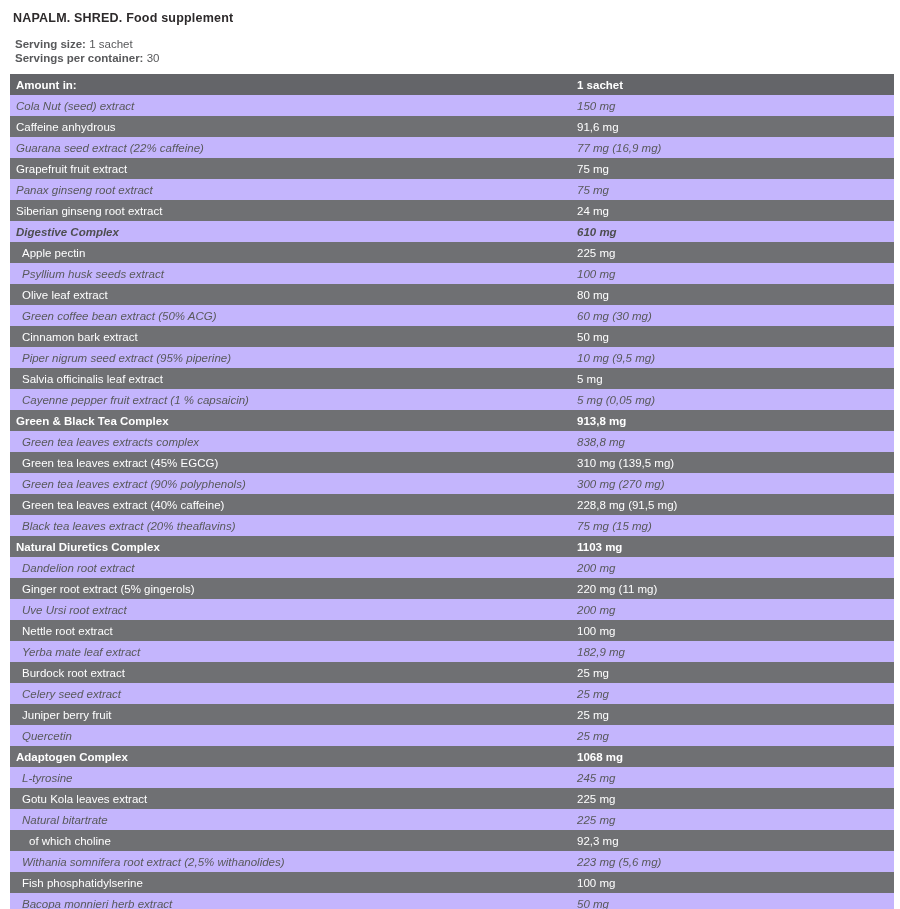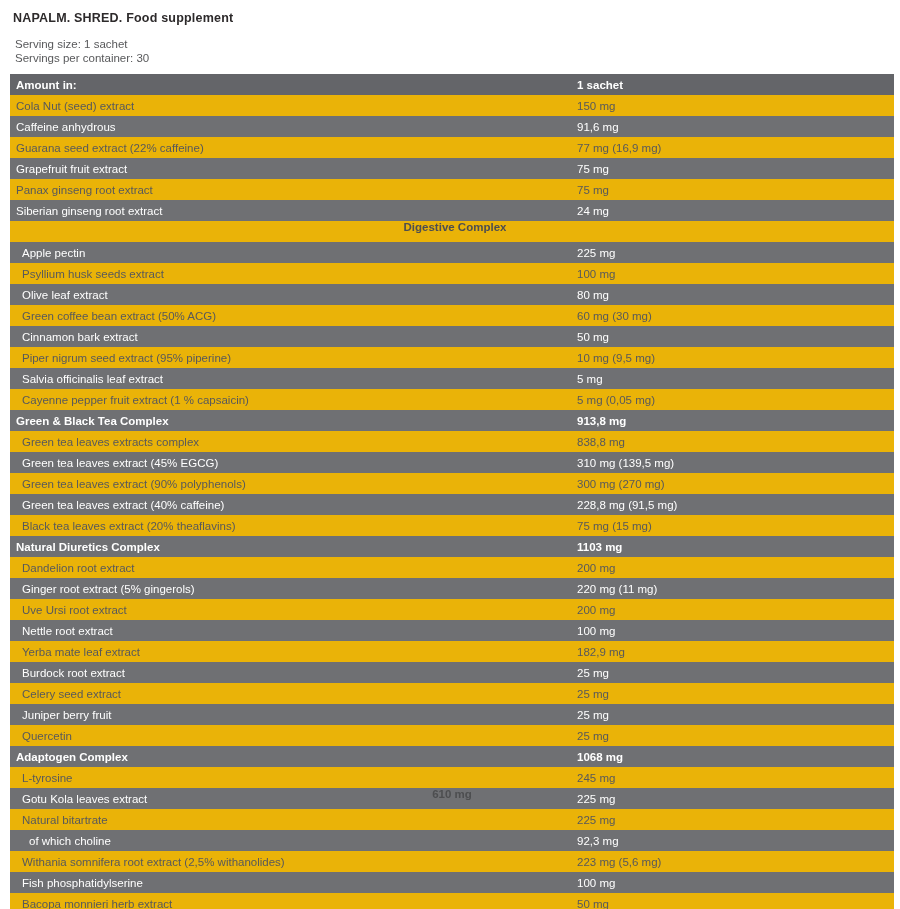--- a/index.html
+++ b/index.html
@@ -20,42 +20,42 @@
   .page{width:900px;height:661px;position:relative;}
   .product-title{
     padding:11px 0 0 13px;
     font-size:12.5px;font-weight:bold;color:var(--text-dark);
     letter-spacing:.2px;
   }
   .serving-info{
     margin:13px 0 0 15px;
     font-size:11.5px;color:var(--text-body);line-height:13.5px;
   }
-  .serving-info b{font-weight:normal;}
+  .serving-info b{font-weight:bold;}
   .supp-table{
     margin:9px 6px 0 10px;
     width:884px;
   }
   .row{
     display:flex;align-items:center;
     height:21px;font-size:11.5px;
     color:var(--text-body);background:#ffffff;
   }
   .row .cell-label{
     flex:0 0 567px;padding-left:6px;
     white-space:nowrap;overflow:hidden;
   }
   .row .cell-value{flex:1;white-space:nowrap;}
   .row-header{
     background:var(--header-gray);color:var(--text-on-gray);font-weight:bold;align-items:center;
   }
   .row-gray{background:var(--row-gray);color:var(--text-on-gray);}
-  .row-white{background:#eab308;color:var(--text-body);}
+  .row-white{background:#c4b5fd;color:var(--text-body);font-style:italic;}
   .row-bold{font-weight:bold;}
-  .row-white.row-bold{color:var(--bold-dark);flex-direction:column;}
+  .row-white.row-bold{color:var(--bold-dark);}
   .indent-1 .cell-label{padding-left:12px;}
   .indent-2 .cell-label{padding-left:19px;}
 </style>
 </head>
 <body>
 
 <div class="page">
 
   <div class="product-title">NAPALM. SHRED. Food supplement</div>
 

